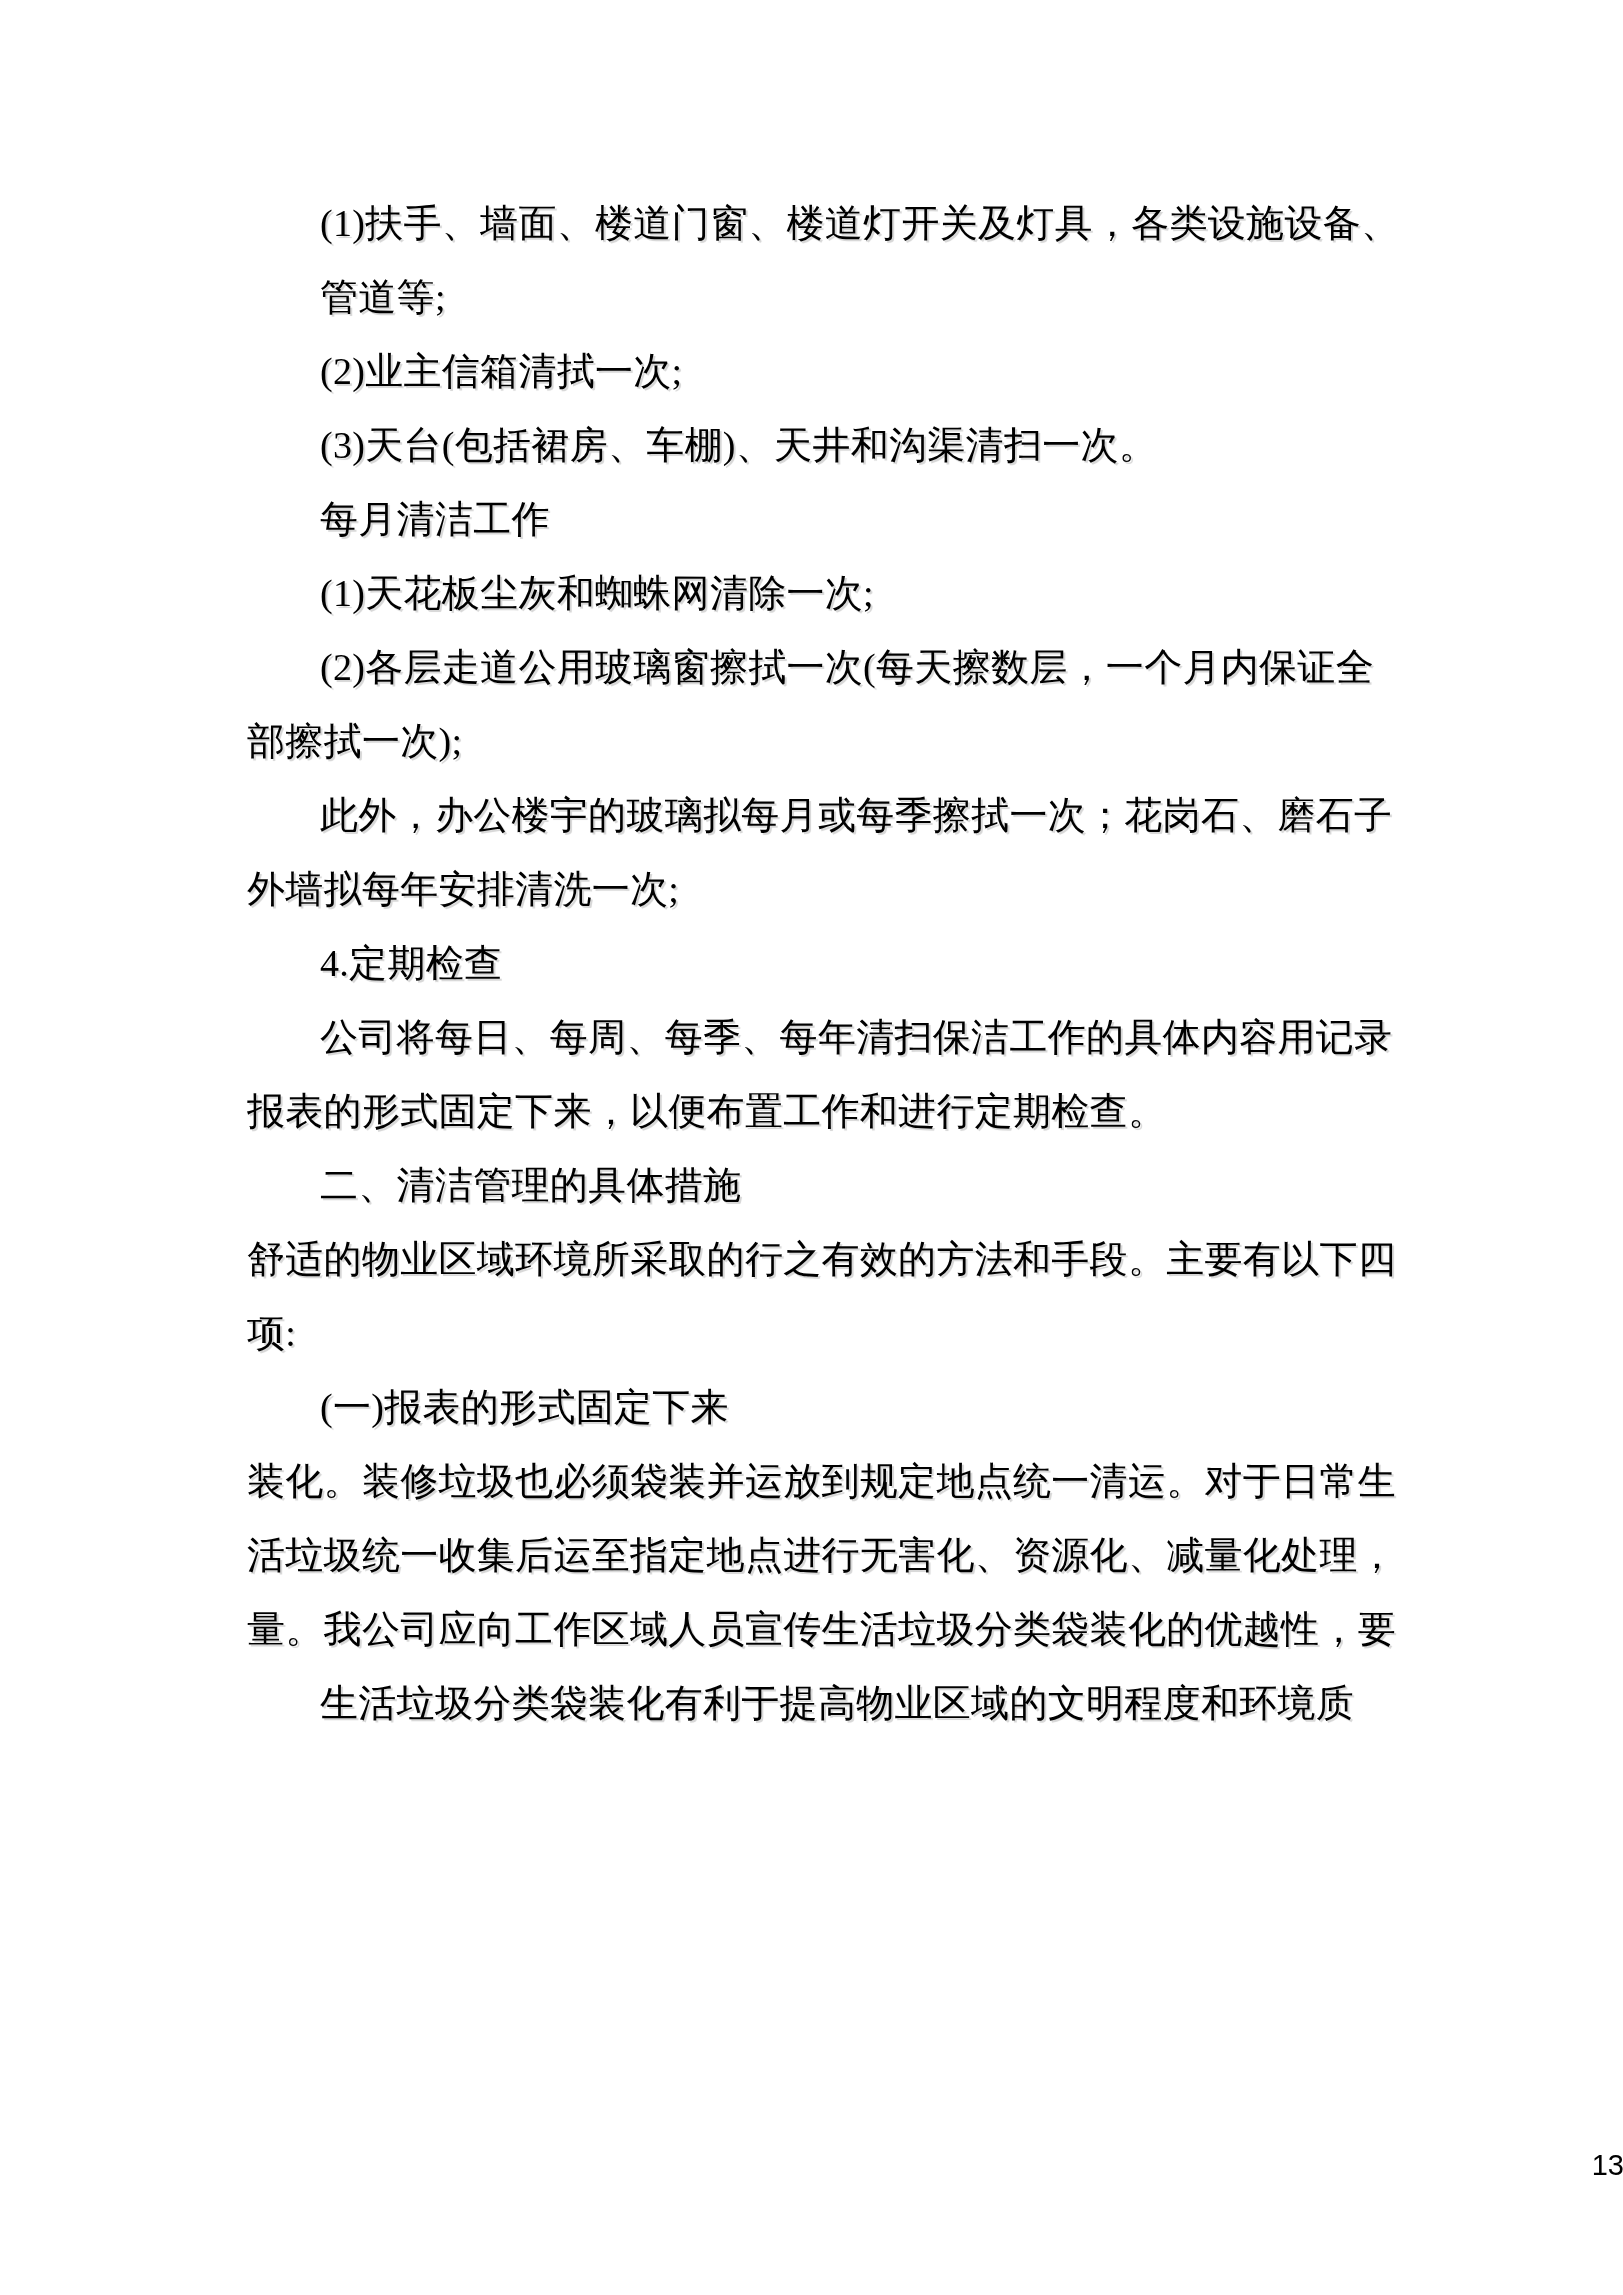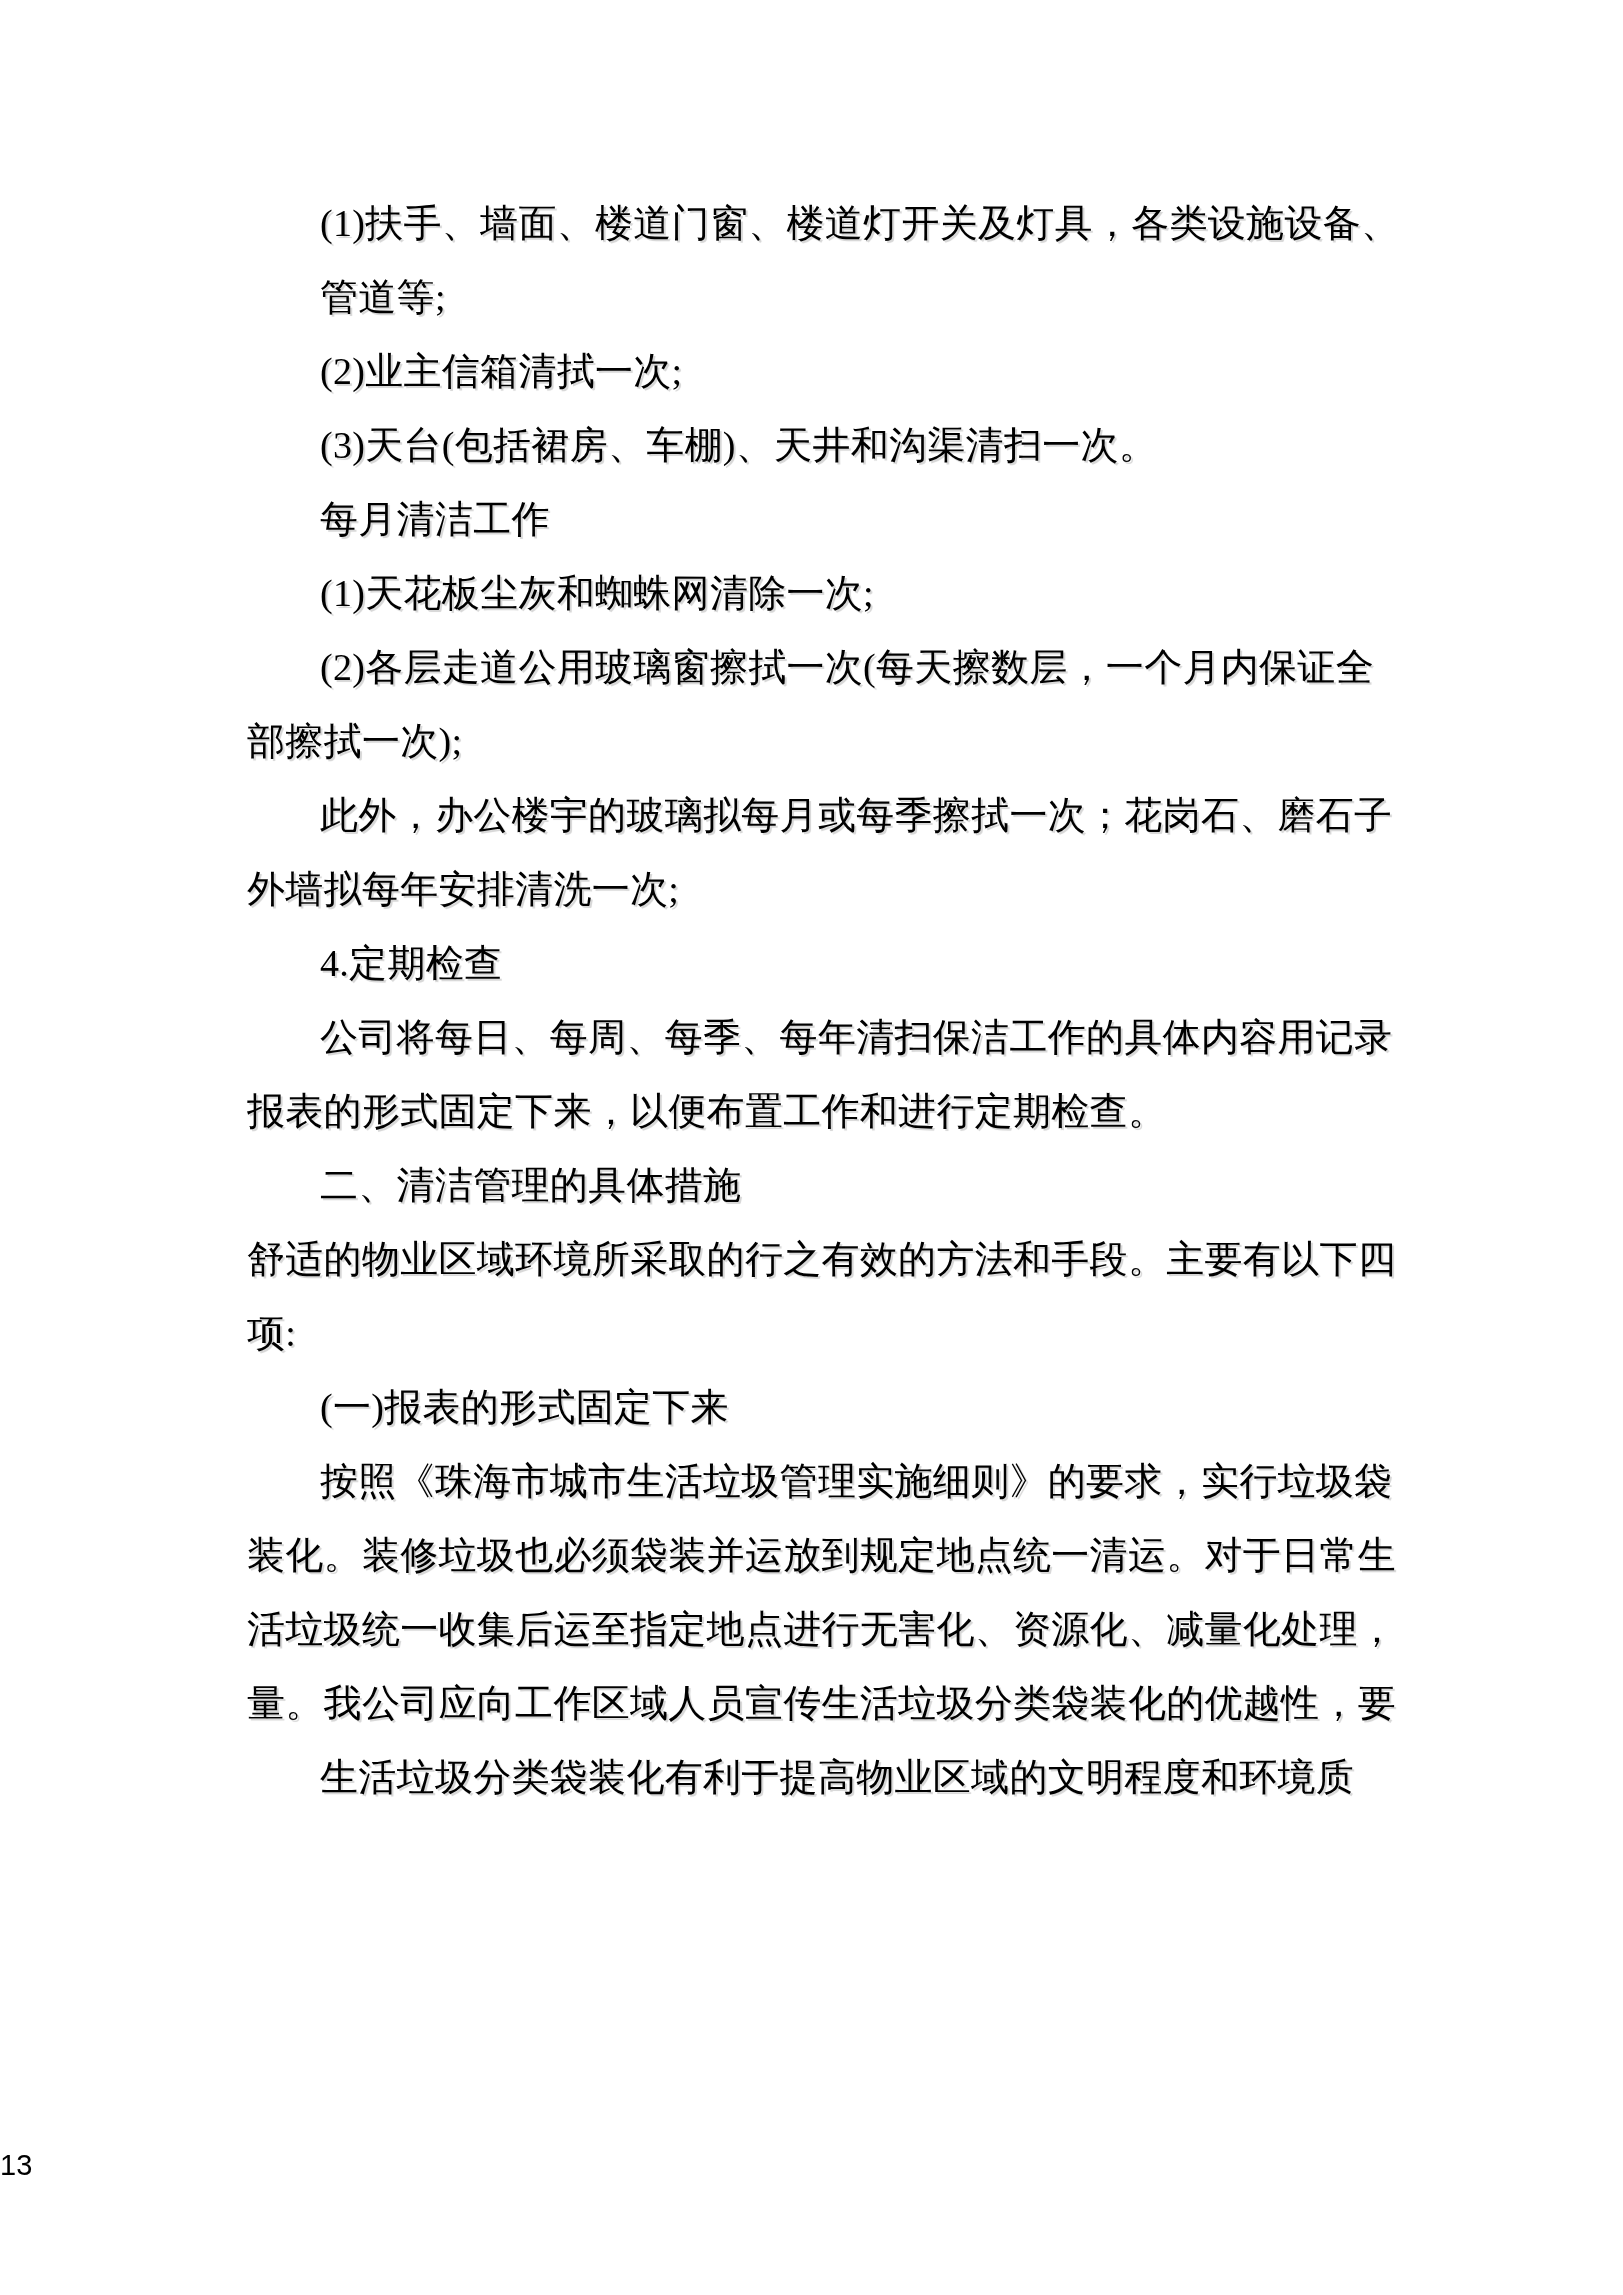--- a/index.html
+++ b/index.html
@@ -32,21 +32,21 @@
     text-shadow: 2px 2px 0.7px rgba(0,0,0,0.16);
   }
   .line.indent {
     padding-left: 73px;
   }
   .page-number {
     position: absolute;
     top: 2151px;
     left: 0;
     width: 100%;
-    text-align: left;
+    text-align: right;
     font-family: "Liberation Sans", "DejaVu Sans", sans-serif;
     font-size: 29px;
     line-height: 1;
     color: #000000;
     text-shadow: none;
   }
 </style>
 </head>
 <body>
 
@@ -62,21 +62,20 @@
       <div class="line">部擦拭一次);</div>
       <div class="line indent">此外，办公楼宇的玻璃拟每月或每季擦拭一次；花岗石、磨石子</div>
       <div class="line">外墙拟每年安排清洗一次;</div>
       <div class="line indent">4.定期检查</div>
       <div class="line indent">公司将每日、每周、每季、每年清扫保洁工作的具体内容用记录</div>
       <div class="line">报表的形式固定下来，以便布置工作和进行定期检查。</div>
       <div class="line indent">二、清洁管理的具体措施</div>
       <div class="line">舒适的物业区域环境所采取的行之有效的方法和手段。主要有以下四</div>
       <div class="line">项:</div>
       <div class="line indent">(一)报表的形式固定下来</div>
-      <div class="line indent">按照《珠海市城市生活垃圾管理实施细则》的要求，实行垃圾袋</div>
       <div class="line">装化。装修垃圾也必须袋装并运放到规定地点统一清运。对于日常生</div>
       <div class="line">活垃圾统一收集后运至指定地点进行无害化、资源化、减量化处理，</div>
       <div class="line">量。我公司应向工作区域人员宣传生活垃圾分类袋装化的优越性，要</div>
       <div class="line indent">生活垃圾分类袋装化有利于提高物业区域的文明程度和环境质</div>
     </div>
   <div class="page-number">13</div>
 </div>
 
 
 </body></html>

